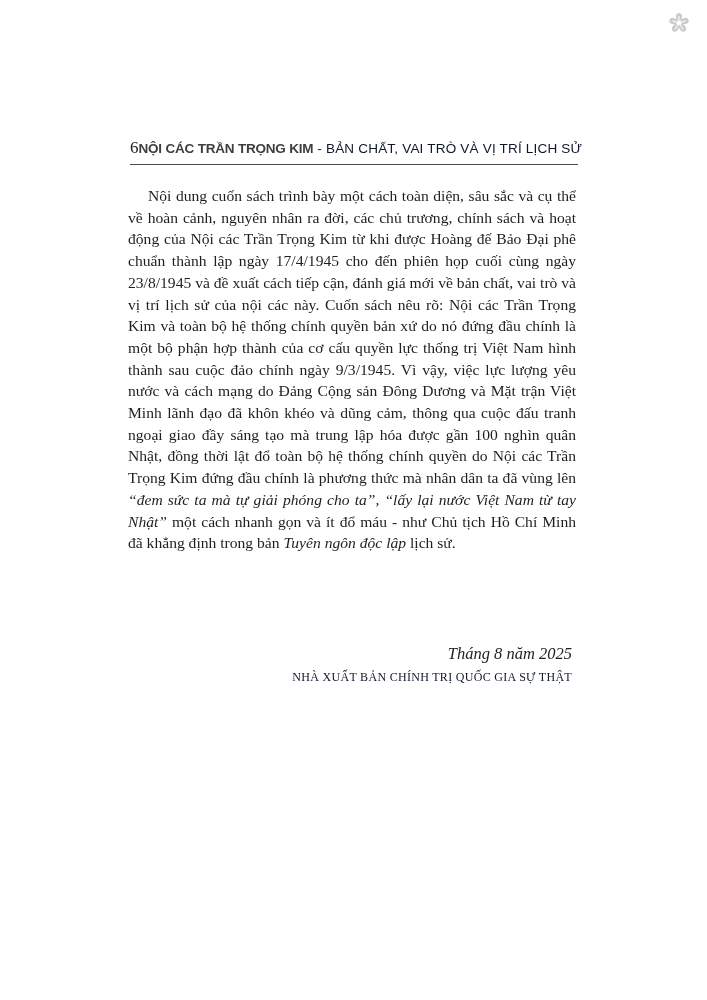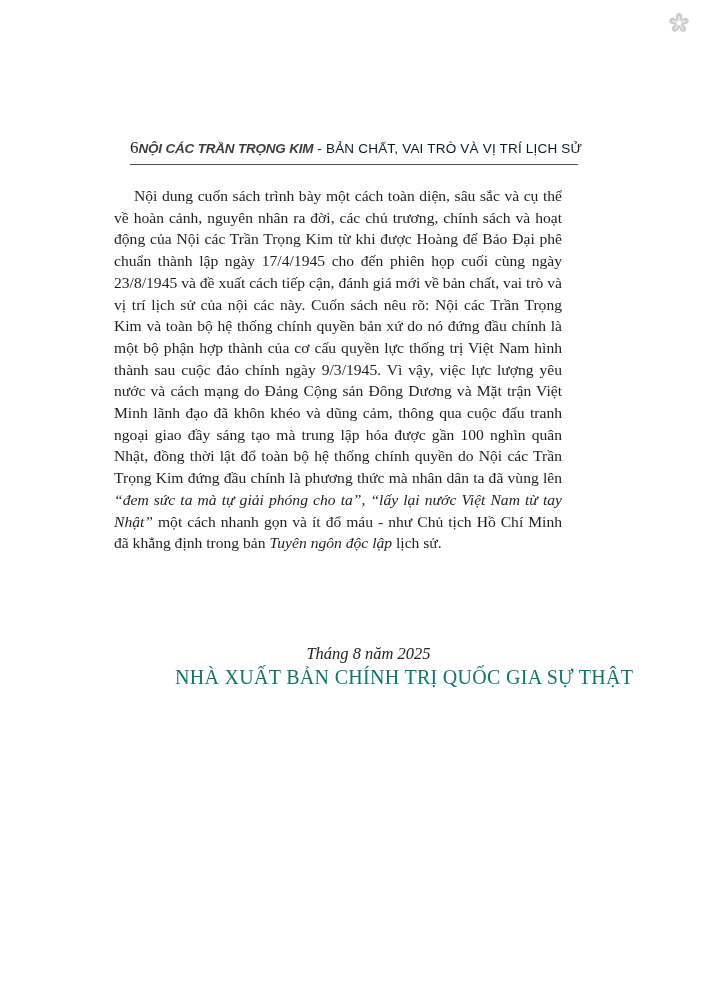--- a/index.html
+++ b/index.html
@@ -39,58 +39,57 @@
   .header-title {
     font-family: "Liberation Sans", "DejaVu Sans", sans-serif;
     font-size: 13.5px;
     color: #3d3d3d;
     letter-spacing: 0.2px;
     white-space: nowrap;
   }
   .header-title .bold-part {
     font-weight: bold;
     letter-spacing: -0.2px;
-    font-style: italic;
   }
   .header-title .rest-part {
     font-weight: normal;
     color: #0f172a;
   }
   .body-text {
     position: absolute;
-    left: 114px;
+    left: 128px;
     top: 185px;
     width: 448px;
     font-size: 15.6px;
     line-height: 21.7px;
     text-align: justify;
     color: #1e1e1e;
   }
   .body-text p {
     text-indent: 20px;
     margin: 0;
   }
   .italic { font-style: italic; }
   .signoff {
     position: absolute;
-    left: 114px;
+    left: 124px;
     top: 643px;
     width: 448px;
     padding-left: 61px;
-    text-align: center;
+    text-align: right;
   }
   .signoff-date {
     font-style: italic;
     font-size: 16.5px;
     color: #222222;
     line-height: 22px;
   }
   .signoff-publisher {
-    font-size: 20px;
-    color: #0f766e;
+    font-size: 12px;
+    color: #0f172a;
     letter-spacing: 0.3px;
     line-height: 24px;
     white-space: nowrap;
   }
 </style>
 </head>
 <body>
 
 <div class="page">
 

